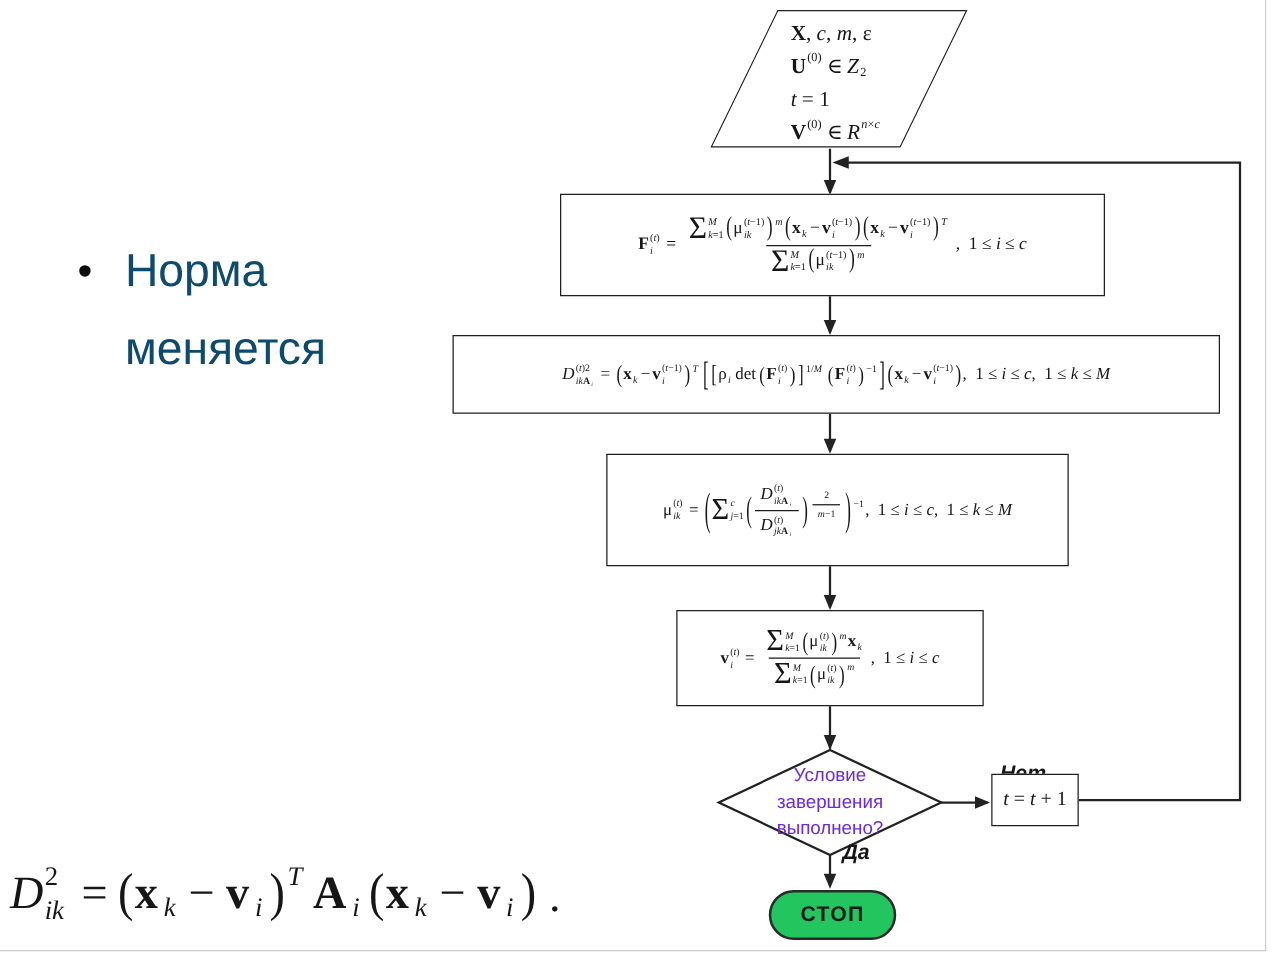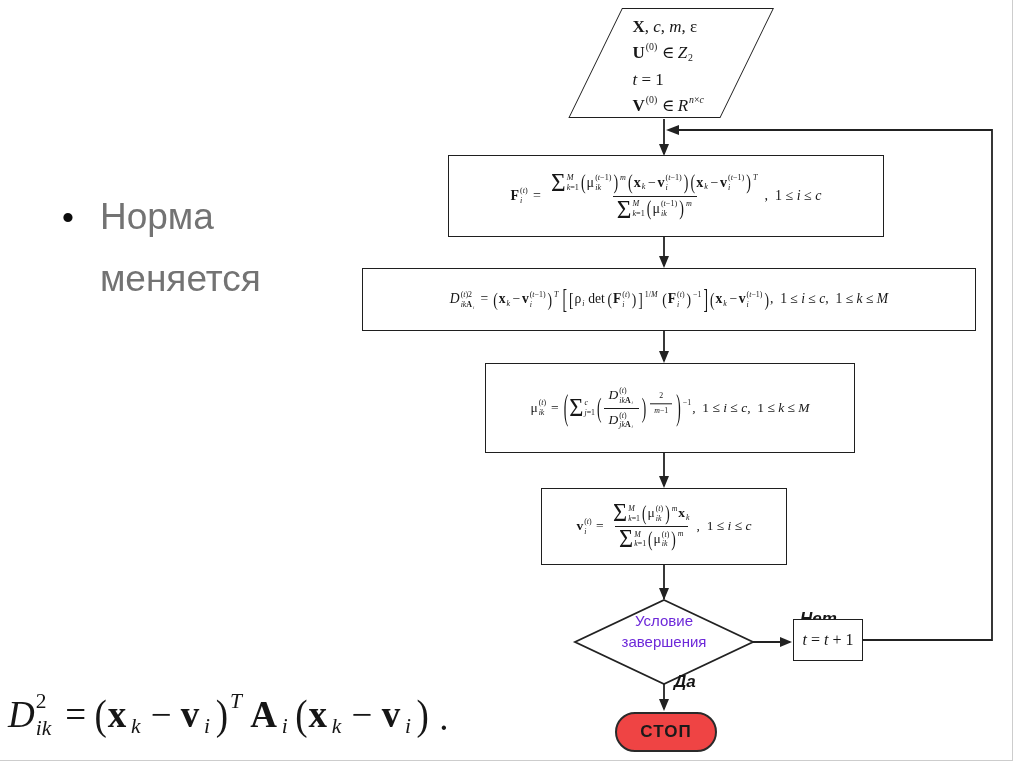--- a/index.html
+++ b/index.html
@@ -3,21 +3,21 @@
 <meta charset="utf-8">
 <style>
   html,body{margin:0;padding:0;background:#fff;}
   #slide{position:relative;width:1024px;height:767px;background:#ffffff;overflow:hidden;
          font-family:"Liberation Sans","DejaVu Sans",sans-serif;color:#111;}
 
   
   .title{position:absolute;left:98px;top:62px;font-size:52px;line-height:1.1;color:#0c0c0c;}
   .bullet{position:absolute;left:62px;top:186px;display:flex;}
   .bullet .dot{font-size:34px;line-height:62px;margin-right:26px;color:#0c0c0c;}
-  .bullet .btxt{font-size:37px;line-height:62px;width:235px;color:#737373;}
+  .bullet .btxt{font-size:37px;line-height:62px;width:235px;color:#0c4a6e;}
 
   
   .fm{display:inline-flex;align-items:center;font-family:"Liberation Serif","DejaVu Serif","DejaVu Sans",serif;
       color:#161616;line-height:1.25;}
   .frow{display:inline-flex;align-items:center;}
   .t{white-space:pre;}
   .it{font-style:italic;}
   .bf{font-weight:700;}
   .lo{align-self:flex-end;white-space:pre;}
   .bigop{font-size:1.8em;line-height:0.85;display:inline-block;}
@@ -40,21 +40,21 @@
   #tbox{left:793px;top:619px;width:70px;height:42px;font-size:16px;}
   .para{position:absolute;left:622px;top:8px;width:152px;height:110px;border:1.9px solid #1f1f1f;
         transform:skewX(-26deg);transform-origin:top left;background:#fff;box-sizing:border-box;}
   .para-in{position:absolute;inset:0;transform:skewX(26deg);transform-origin:top left;
            padding:4px 0 0 10px;}
   .pline{font-size:17px;height:26.5px;display:flex;align-items:center;}
   .dtext{position:absolute;left:584px;top:610px;width:160px;text-align:center;
          font-size:15px;line-height:21px;color:#6d28d9;}
   .stop{position:absolute;left:615px;top:712px;width:102px;height:40px;border:2px solid #2a2a2a;
         border-radius:20px;display:flex;align-items:center;justify-content:center;
-        font-size:17px;font-weight:700;letter-spacing:1px;color:#1a1a1a;box-sizing:border-box;background:#ef4444;}
+        font-size:17px;font-weight:700;letter-spacing:1px;color:#1a1a1a;box-sizing:border-box;background:#22c55e;}
   .lbl{position:absolute;font-size:17px;font-weight:700;font-style:italic;color:#161616;}
   #noLbl{left:752px;top:609px;margin-left:48px;}
   #yesLbl{left:674px;top:672px;}
   .footer-f{position:absolute;left:8px;top:688px;font-size:37px;}
   svg.conn{position:absolute;left:0;top:0;}
   .edge{position:absolute;background:#cdcdcd;}
   #edgeR{left:1012px;top:0;width:1px;height:761px;}
   #edgeB{left:0;top:760px;width:1013px;height:1px;}
 </style>
 </head>
@@ -946,20 +946,21 @@
           <span class="t it">i</span>
           <span class="t"> ≤ </span>
           <span class="t it">c</span>
         </span>
       </span>
   </div>
 
   <div class="dtext">
     <div>Условие</div>
     <div>завершения</div>
+    <div>выполнено?</div>
   </div>
 
   <span class="lbl" id="noLbl">Нет</span>
   <span class="lbl" id="yesLbl">Да</span>
 
   <div class="fbox" id="tbox">
     <span class="fm">
         <span class="frow">
           <span class="t it">t</span>
           <span class="t"> = </span>

